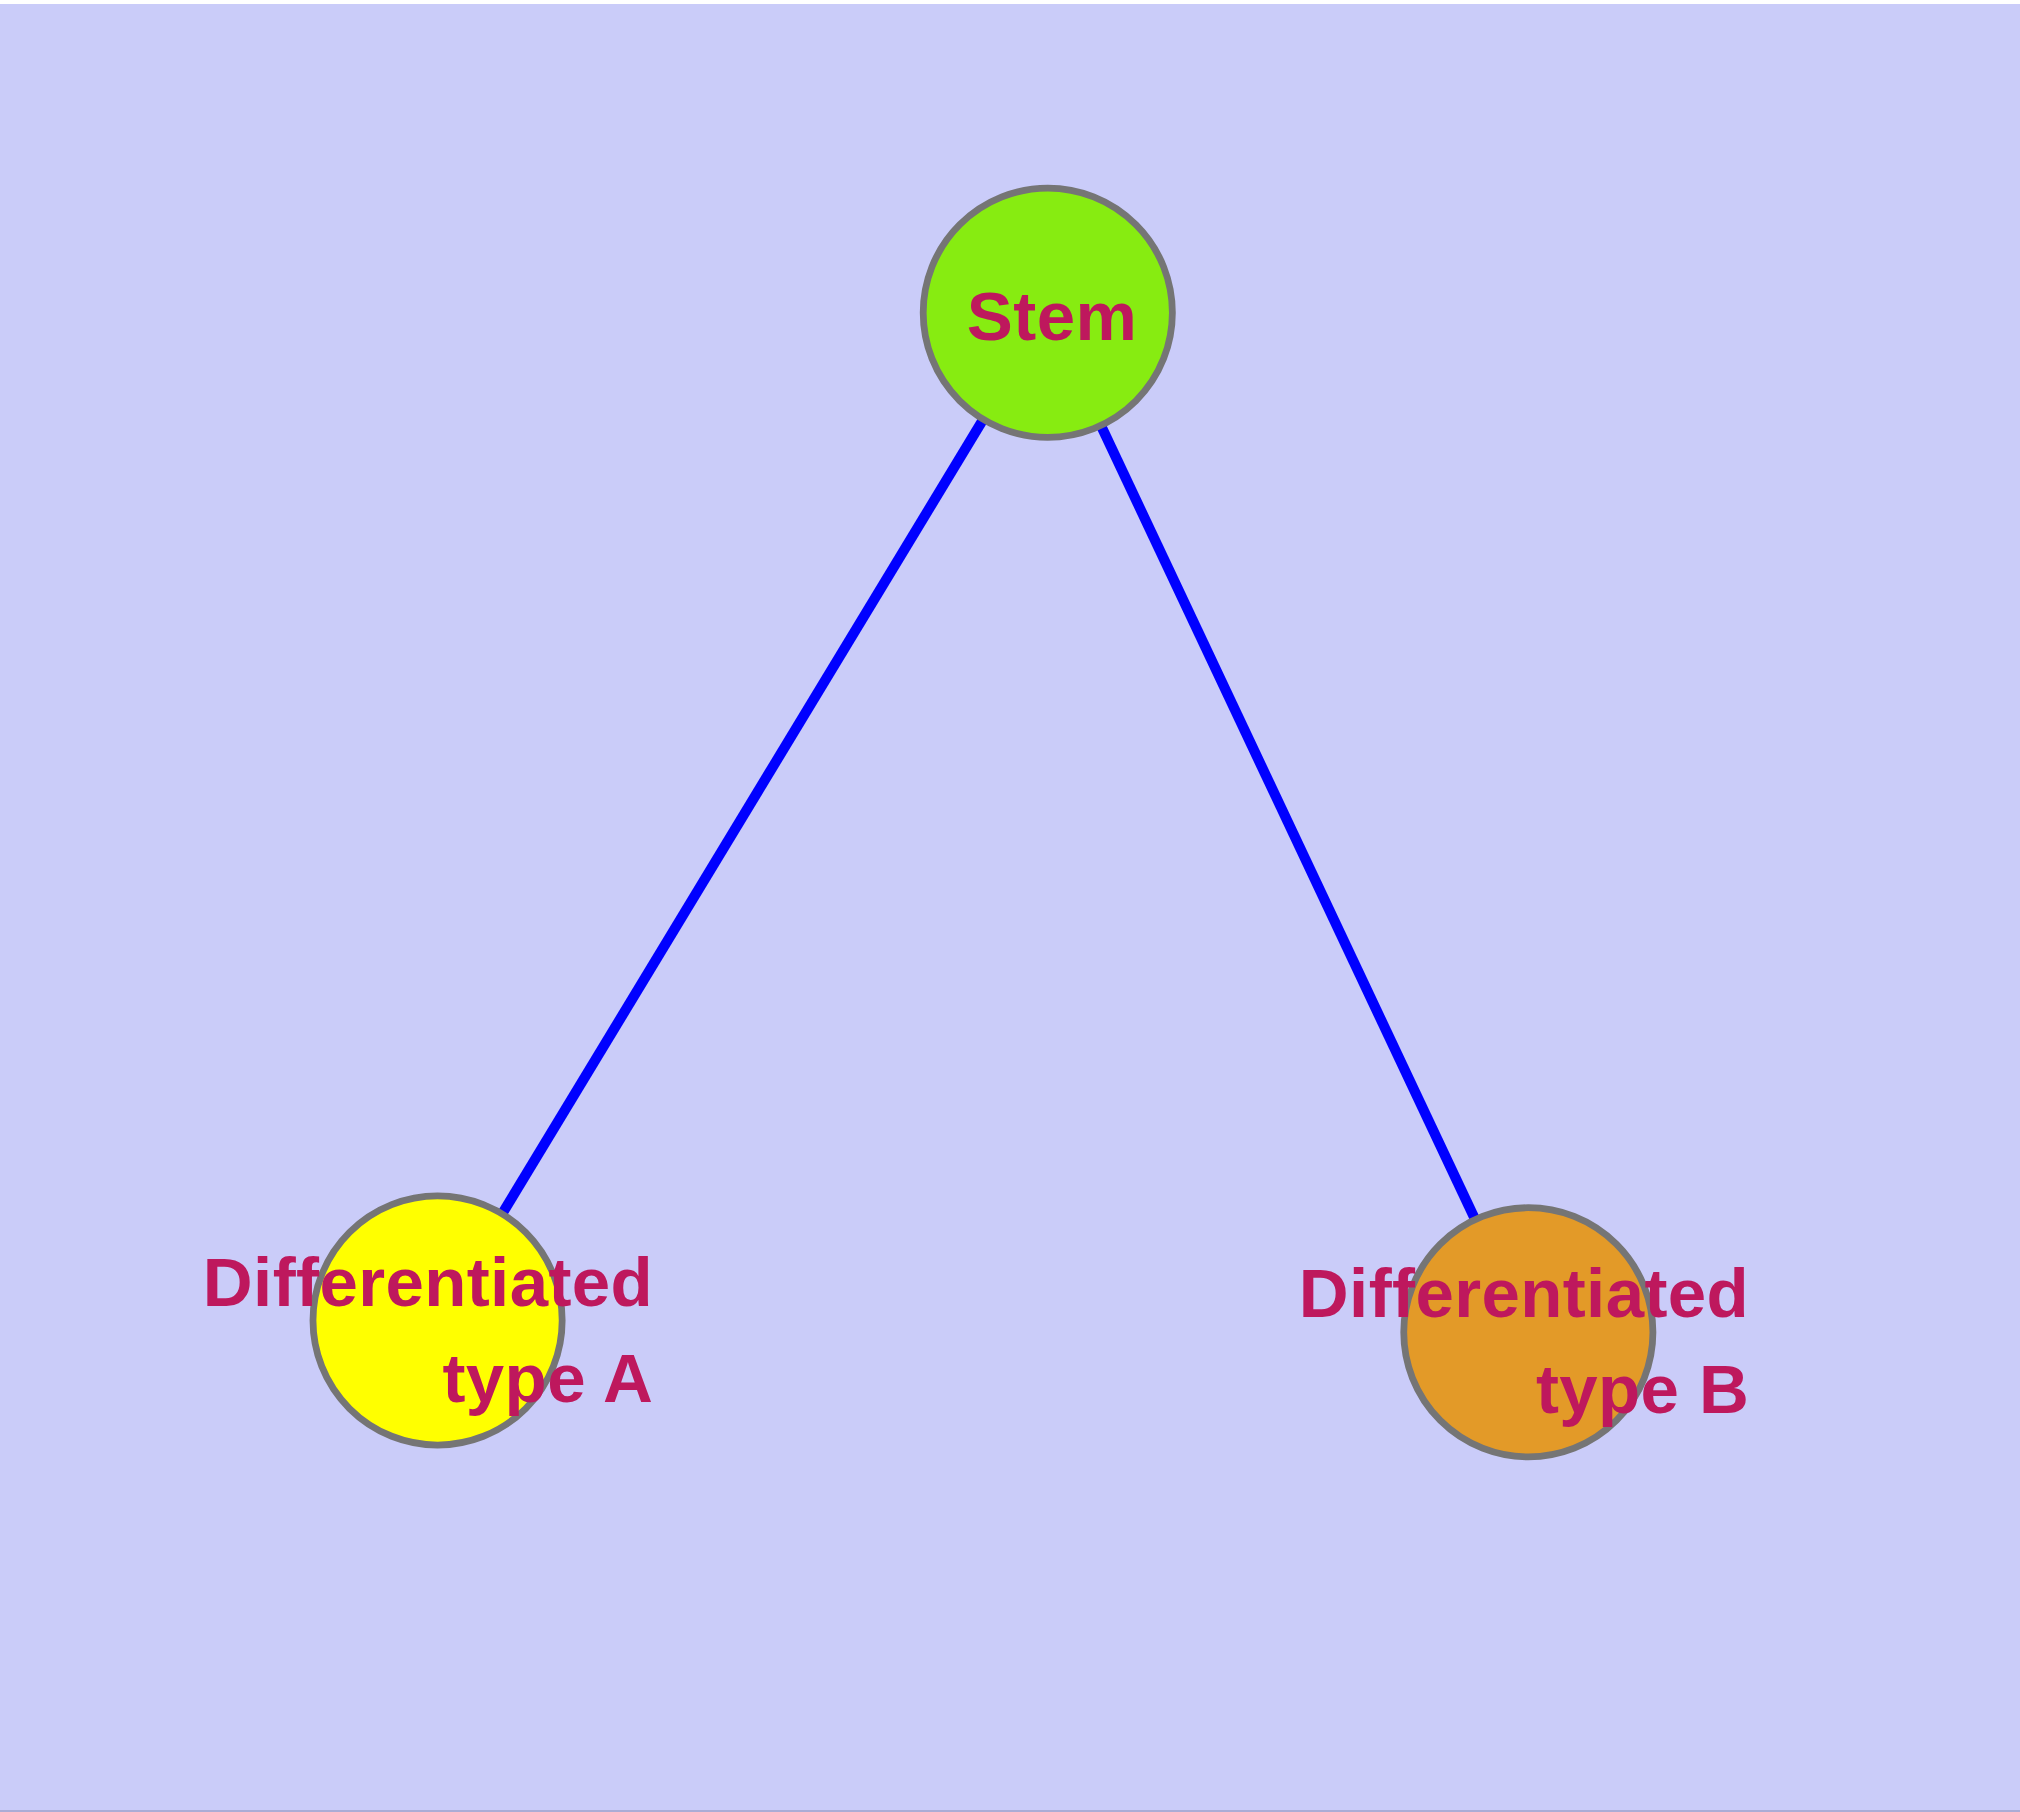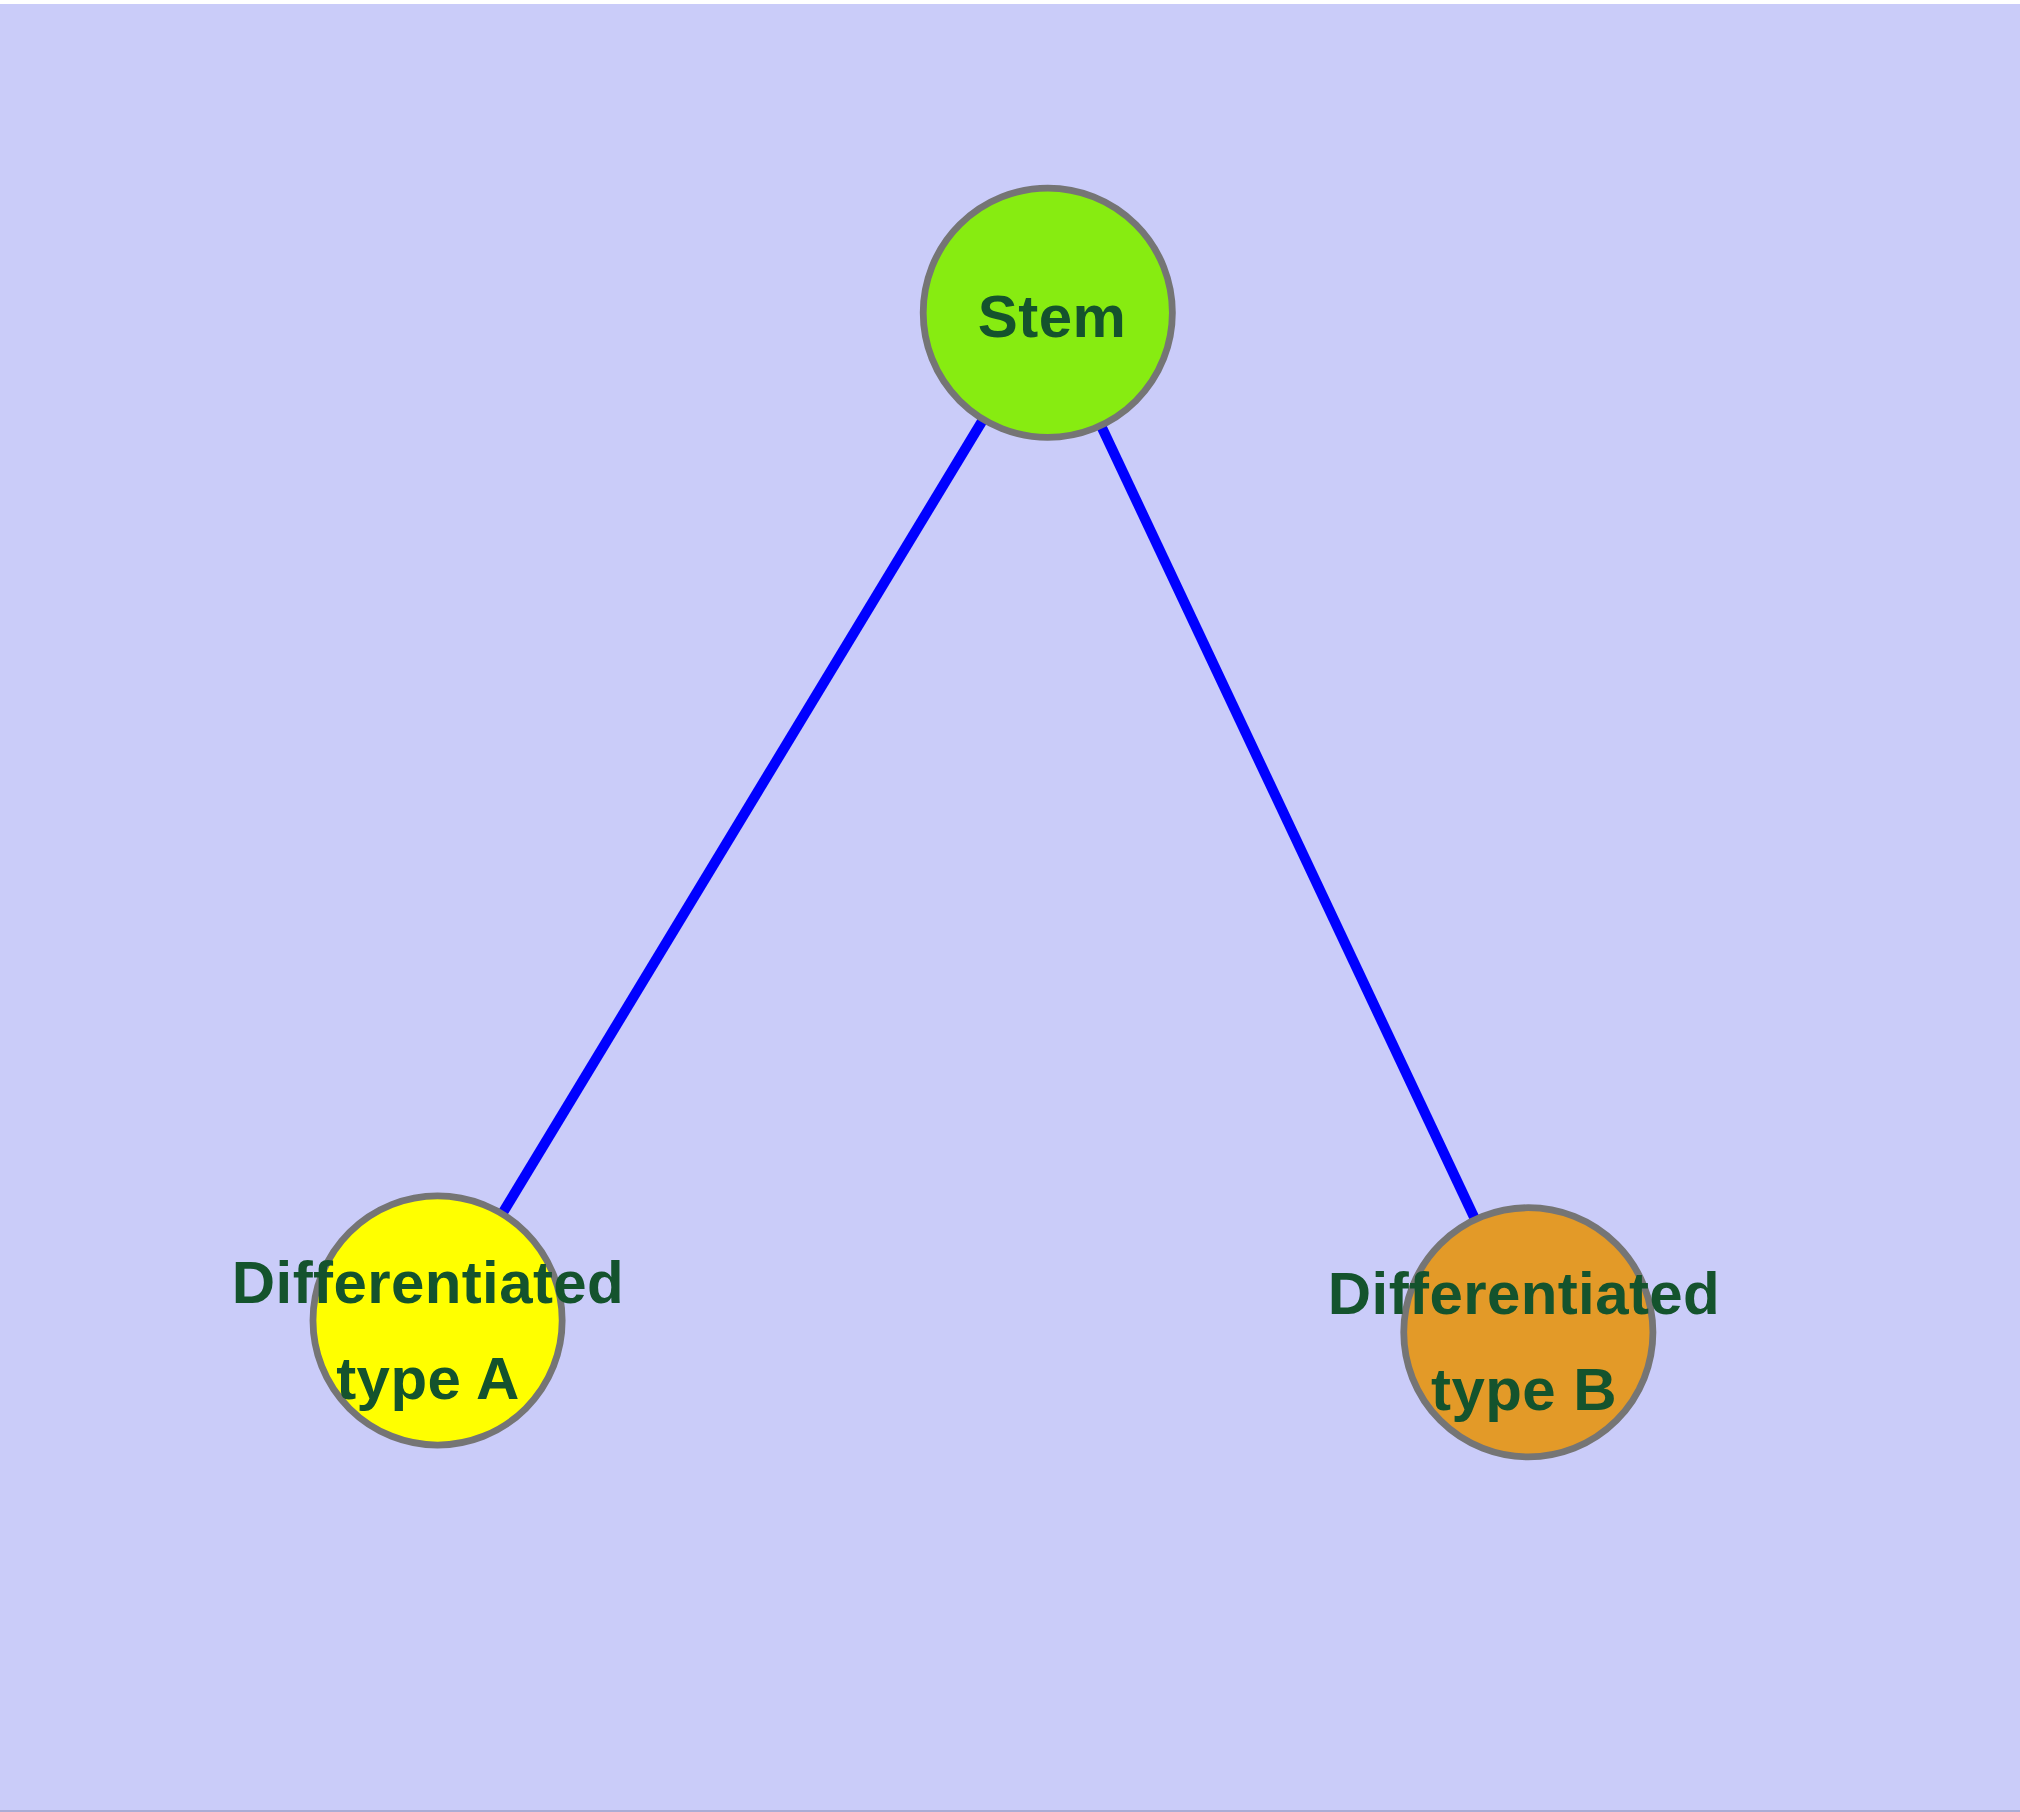--- a/index.html
+++ b/index.html
@@ -37,24 +37,24 @@
     stroke-linecap: butt;
   }
   .node-circle {
     stroke: #757575;
     stroke-width: 8;
   }
   .node-label {
     position: absolute;
     transform: translate(-50%, -50%);
     font-weight: 700;
-    font-size: 60px;
+    font-size: 69px;
     line-height: 96px;
-    color: #14532d;
-    text-align: center;
+    color: #be185d;
+    text-align: right;
     white-space: pre-line;
     letter-spacing: 0.4px;
   }
   .label-stem   { left: 1052px; top: 317px;  }
   .label-type-a { left: 428px;  top: 1331px; }
   .label-type-b { left: 1524px; top: 1342px; }
 </style>
 </head>
 <body>
 

